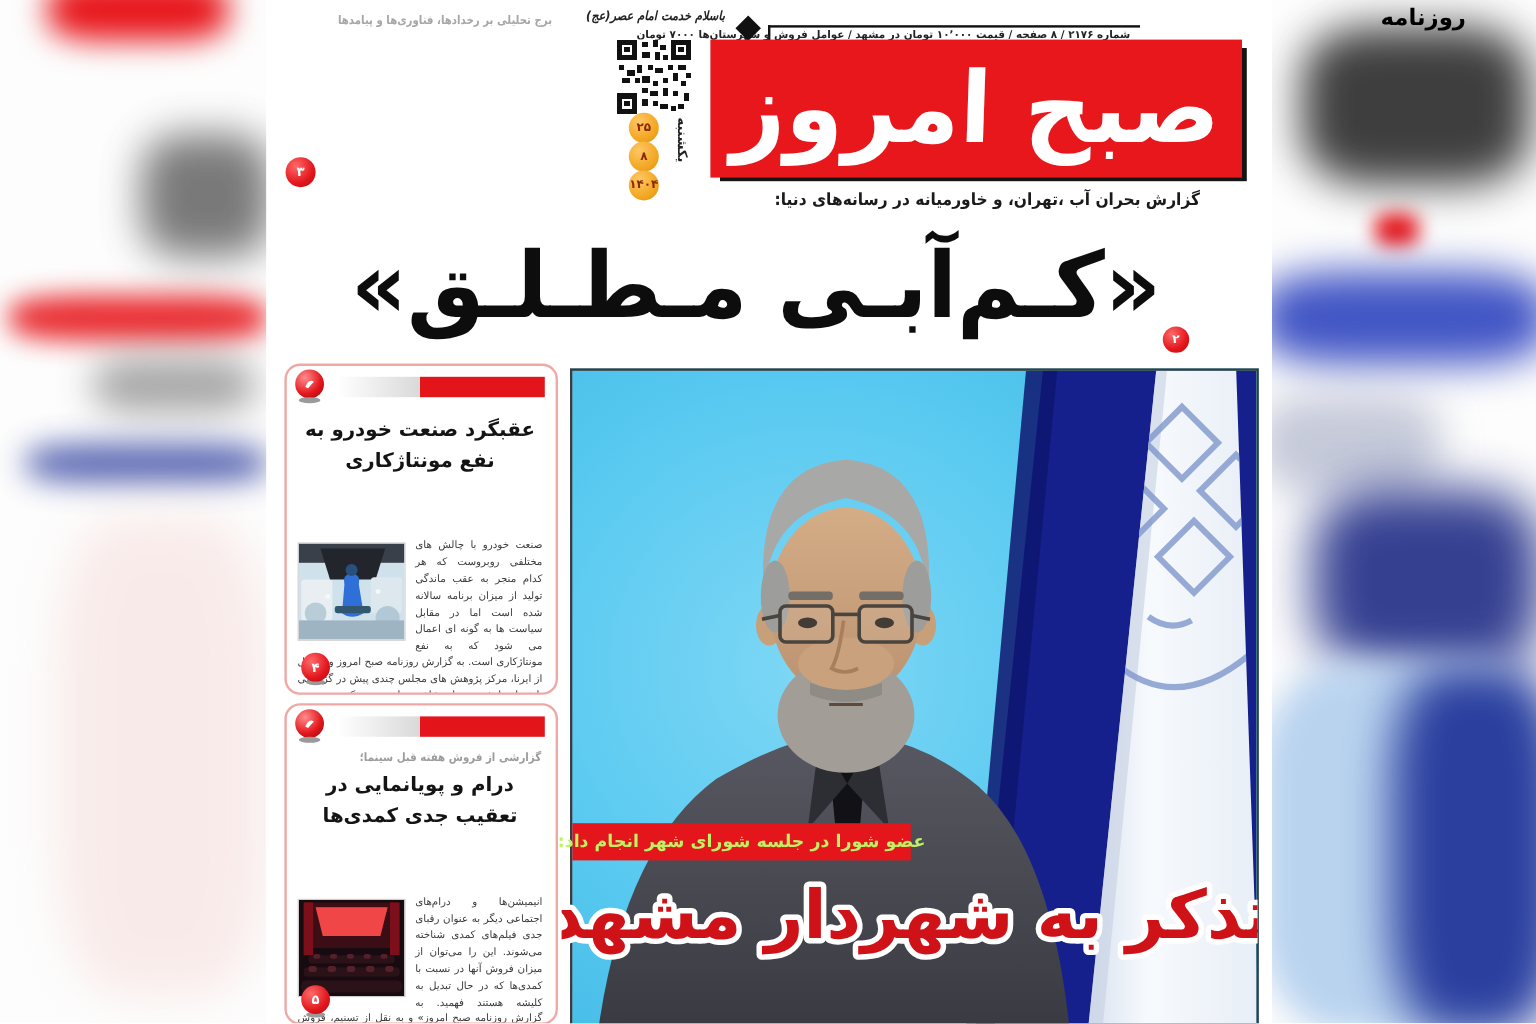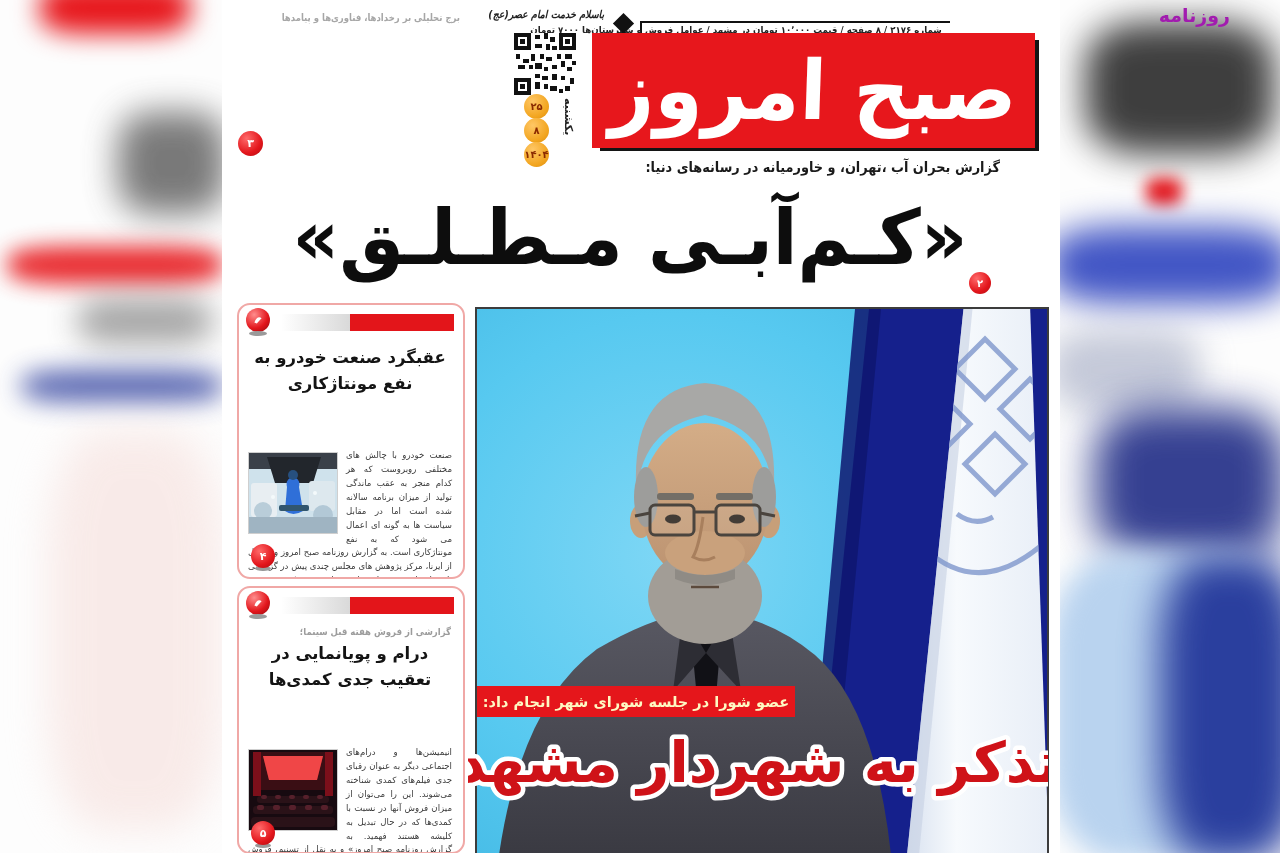--- a/index.html
+++ b/index.html
@@ -4,22 +4,22 @@
 <style>
   html,body{margin:0;padding:0;background:#ffffff;}
   .canvas{position:relative;width:1280px;height:853px;overflow:hidden;background:#fff;
           font-family:"DejaVu Sans",sans-serif;}
   
   .blurband{position:absolute;top:0;height:853px;overflow:hidden;background:#fdfdfd;}
   .blurband .b{position:absolute;border-radius:30%;}
   
   .page{position:absolute;left:222px;top:0;width:838px;height:853px;background:#fff;}
   
-  .type-label{position:absolute;left:920px;top:4px;width:88px;text-align:right;
-              font-size:19px;font-weight:bold;color:#a21caf;}
+  .type-label{position:absolute;left:920px;top:4px;width:88px;text-align:center;
+              font-size:19px;font-weight:bold;color:#000000;}
   .mast-rule{position:absolute;left:640px;top:21px;width:310px;height:2px;background:#111;}
   .mast-rule-tick{position:absolute;left:640px;top:21px;width:2px;height:14px;background:#111;}
   .issue-line{position:absolute;left:642px;top:25px;width:306px;font-size:9px;font-weight:bold;
               color:#222;text-align:center;direction:rtl;white-space:nowrap;transform:scaleX(.96);}
   .diamond{position:absolute;left:616px;top:16px;width:15px;height:15px;background:#111;transform:rotate(45deg);}
   .greeting{position:absolute;left:492px;top:8px;width:118px;font-size:10.5px;font-weight:bold;
             font-style:italic;color:#222;direction:rtl;text-align:center;white-space:nowrap;transform:scaleX(.9);}
   .logo-box{position:absolute;left:592px;top:33px;width:443px;height:115px;background:#e7171c;
             box-shadow:6px 5px 0 -2px #141414;}
   .logo-text{width:100%;height:100%;display:flex;align-items:center;justify-content:center;
@@ -64,22 +64,22 @@
   .boxbody{position:absolute;left:9px;right:11px;direction:rtl;font-size:8.6px;color:#3a3a3a;
            line-height:1.62;text-align:justify;margin-top:48px;}
   .artphoto{float:left;width:88px;height:80px;border:1px solid #cfcfcf;margin:3px 8px 3px 0;}
   .pincircle{position:absolute;left:12px;width:24px;height:24px;border-radius:50%;
              background:radial-gradient(circle at 35% 30%,#ff6a6a,#e3161c 60%,#a80a0f);
              color:#fff;font-size:11px;font-weight:bold;display:flex;align-items:center;justify-content:center;z-index:2;}
   .pinbase{position:absolute;left:16px;width:16px;height:5px;border-radius:50%;background:#9a9a9a;z-index:1;}
   
   .mainphoto{position:absolute;left:475px;top:307px;width:570px;height:546px;border:2px solid #3c3c3c;
              overflow:hidden;background:#57c9f0;}
-  .caption-strip{position:absolute;left:477px;top:686px;width:318px;height:31px;background:#e5161b;
-                 display:flex;align-items:center;justify-content:center;color:#fef9c3;font-size:14.5px;
+  .caption-strip{position:absolute;left:477px;top:686px;width:282px;height:31px;background:#e5161b;
+                 display:flex;align-items:center;justify-content:center;color:#bef264;font-size:14.5px;
                  font-weight:bold;direction:rtl;white-space:nowrap;}
   .bigheadline-svg{position:absolute;left:468px;top:710px;width:580px;height:102px;}
 </style>
 </head>
 <body>
 
 <div class="canvas">
 
   <div class="blurband" style="left:0;width:222px;">
     <div class="b" style="left:40px;top:-18px;width:150px;height:52px;background:#e7171c;filter:blur(13px);"></div>

